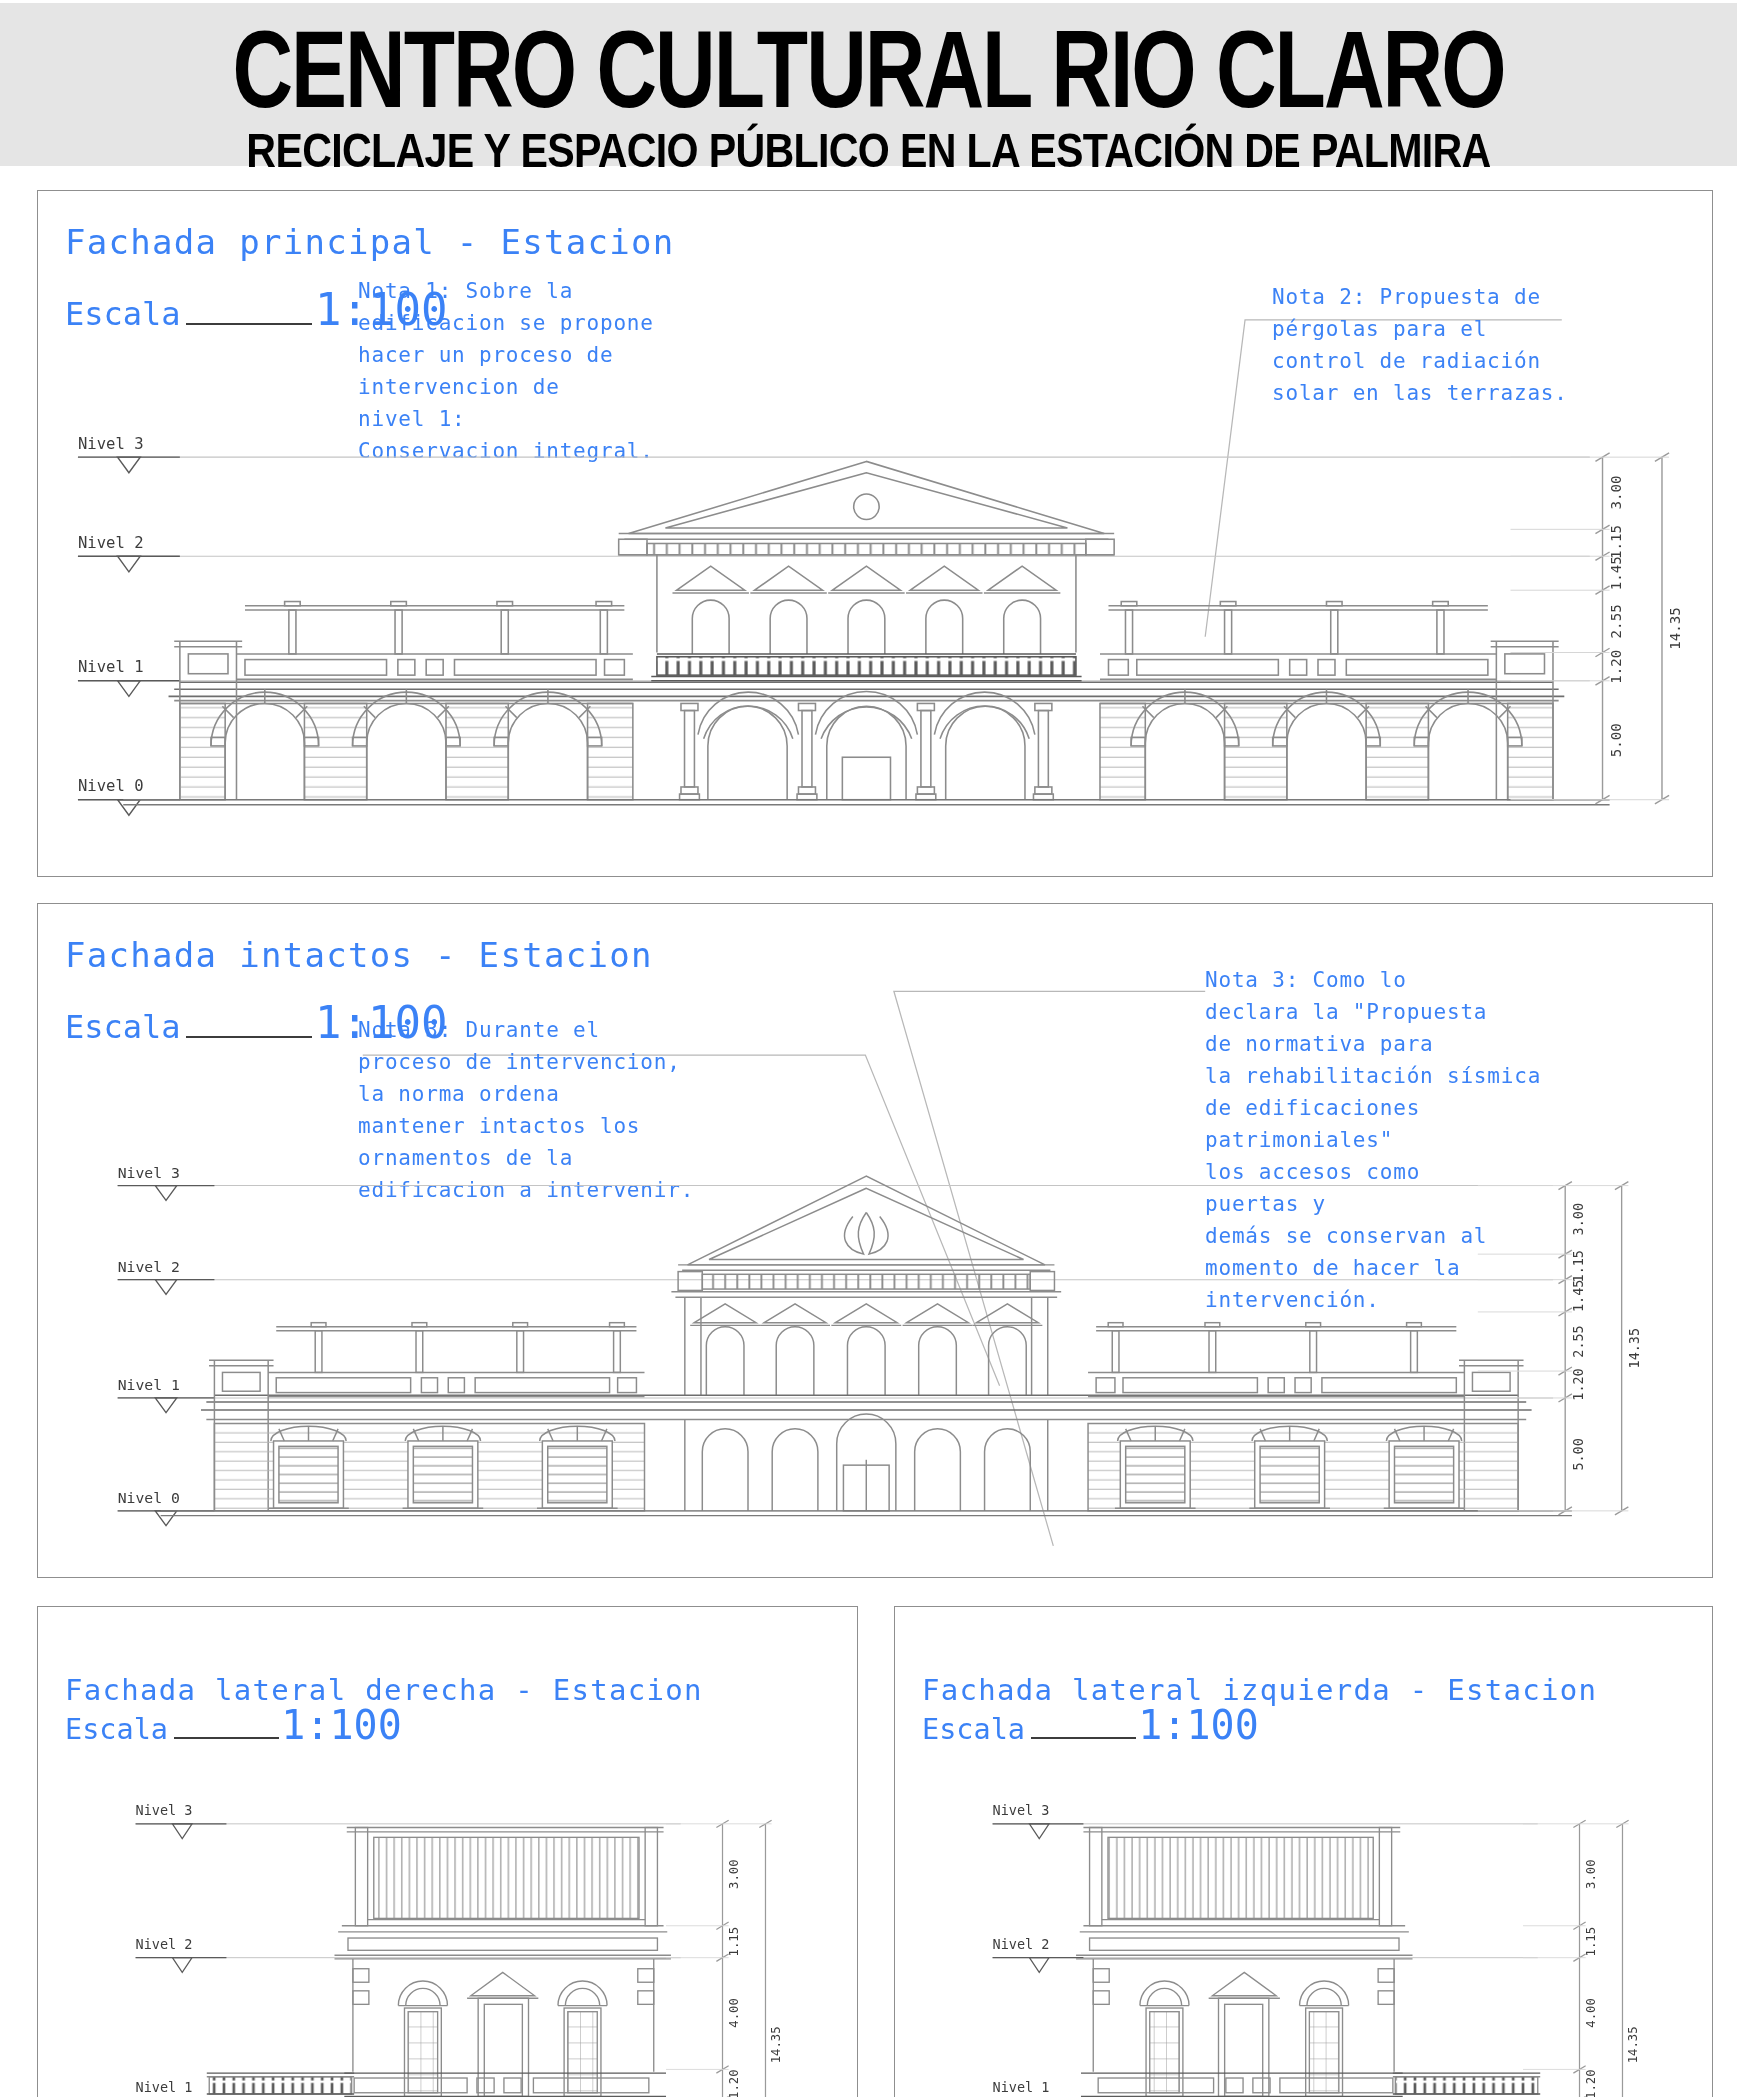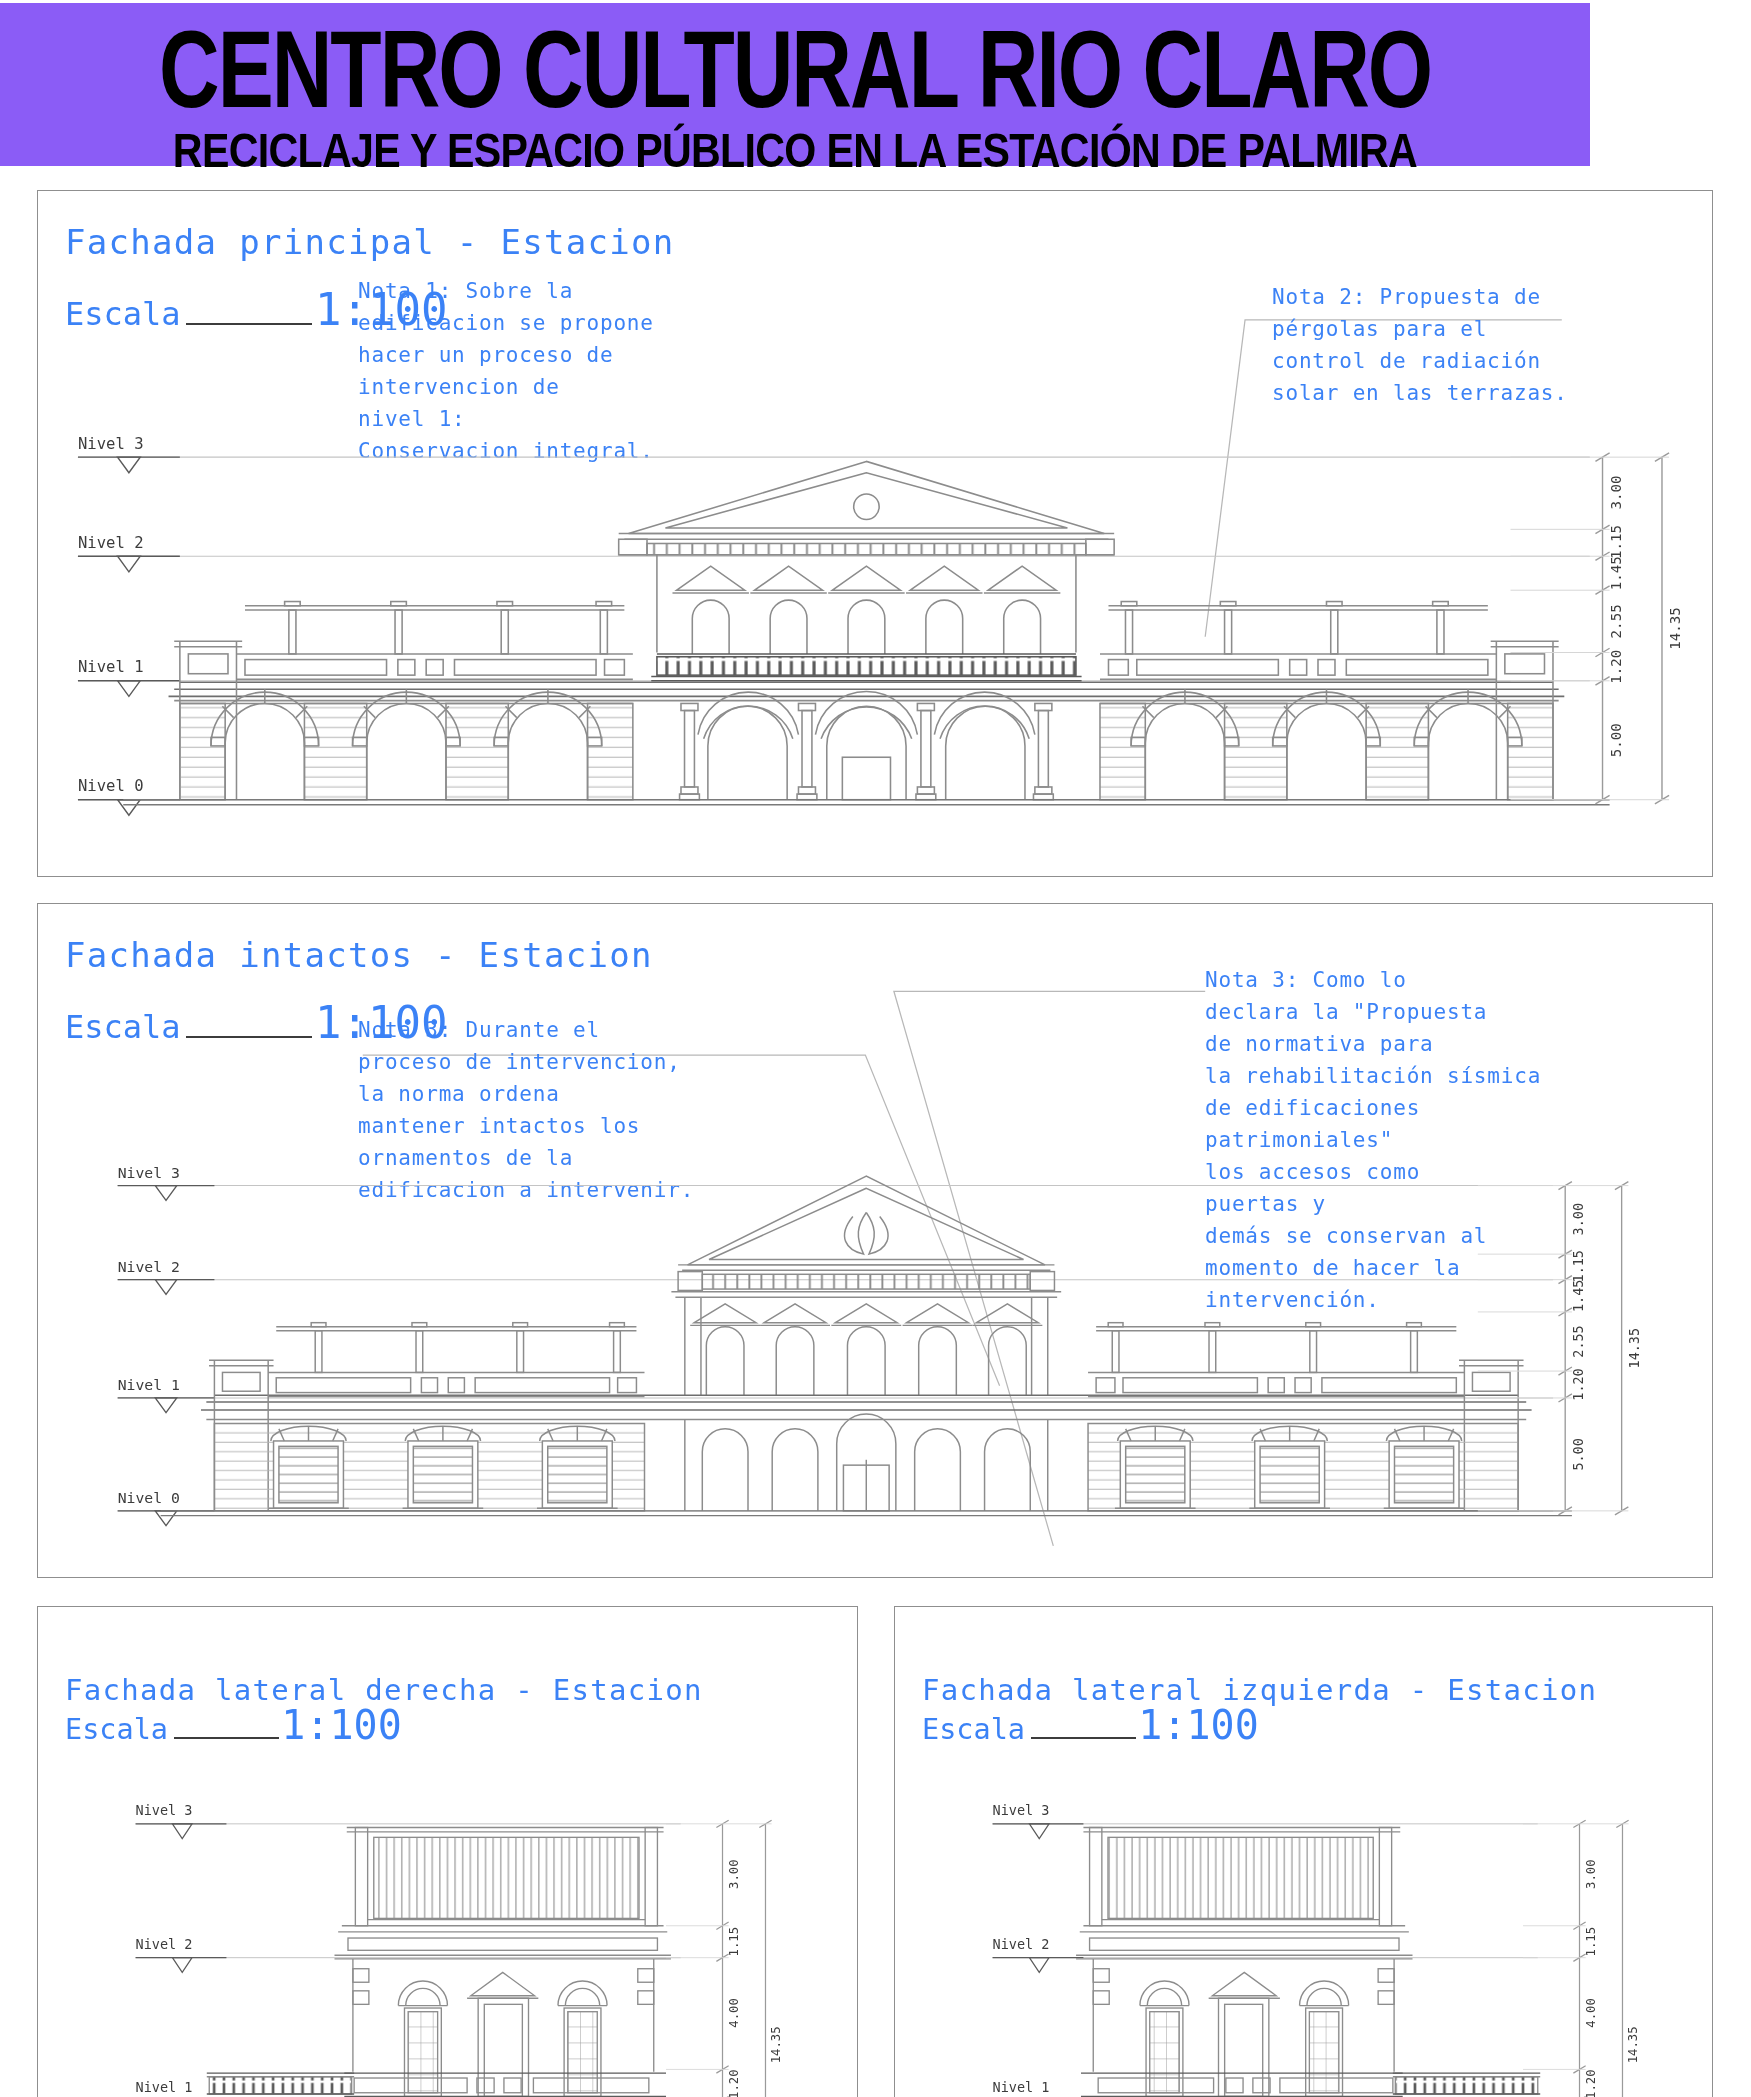--- a/index.html
+++ b/index.html
@@ -1,19 +1,19 @@
 <!DOCTYPE html>
 <html style="font-size:6.7px"><head>
 <meta charset="utf-8">
 <style>
   html,body{margin:0;padding:0;background:#e8e8e8;}
   .page{position:relative;width:1751px;height:2478px;background:#ffffff;overflow:hidden;
         font-family:"Liberation Sans",sans-serif;}
   
-  .hdr{position:absolute;left:0;top:3.4px;width:1590px;height:163px;background:#8b5cf6;}
+  .hdr{position:absolute;left:0;top:3.4px;width:1737px;height:163px;background:#e5e5e5;}
   .hdr-title{position:absolute;left:0;right:0;top:5.9px;text-align:center;font-weight:bold;
              font-size:105px;letter-spacing:-2.5px;color:#000;transform:scale(0.80,1.05);white-space:nowrap;}
   .hdr-sub{position:absolute;left:0;right:0;top:119px;text-align:center;font-weight:bold;
            font-size:49px;letter-spacing:-0.8px;color:#000;transform:scale(0.84,1.0);white-space:nowrap;}
   
   .panel{position:absolute;border:1.3px solid #8f8f8f;background:#fff;}
   #panel-principal{left:37px;top:190px;width:1674px;height:685px;}
   #panel-posterior{left:37px;top:903px;width:1674px;height:673px;}
   #panel-derecha{left:37px;top:1606px;width:819px;height:715px;}
   #panel-izquierda{left:894px;top:1606px;width:817px;height:715px;}

